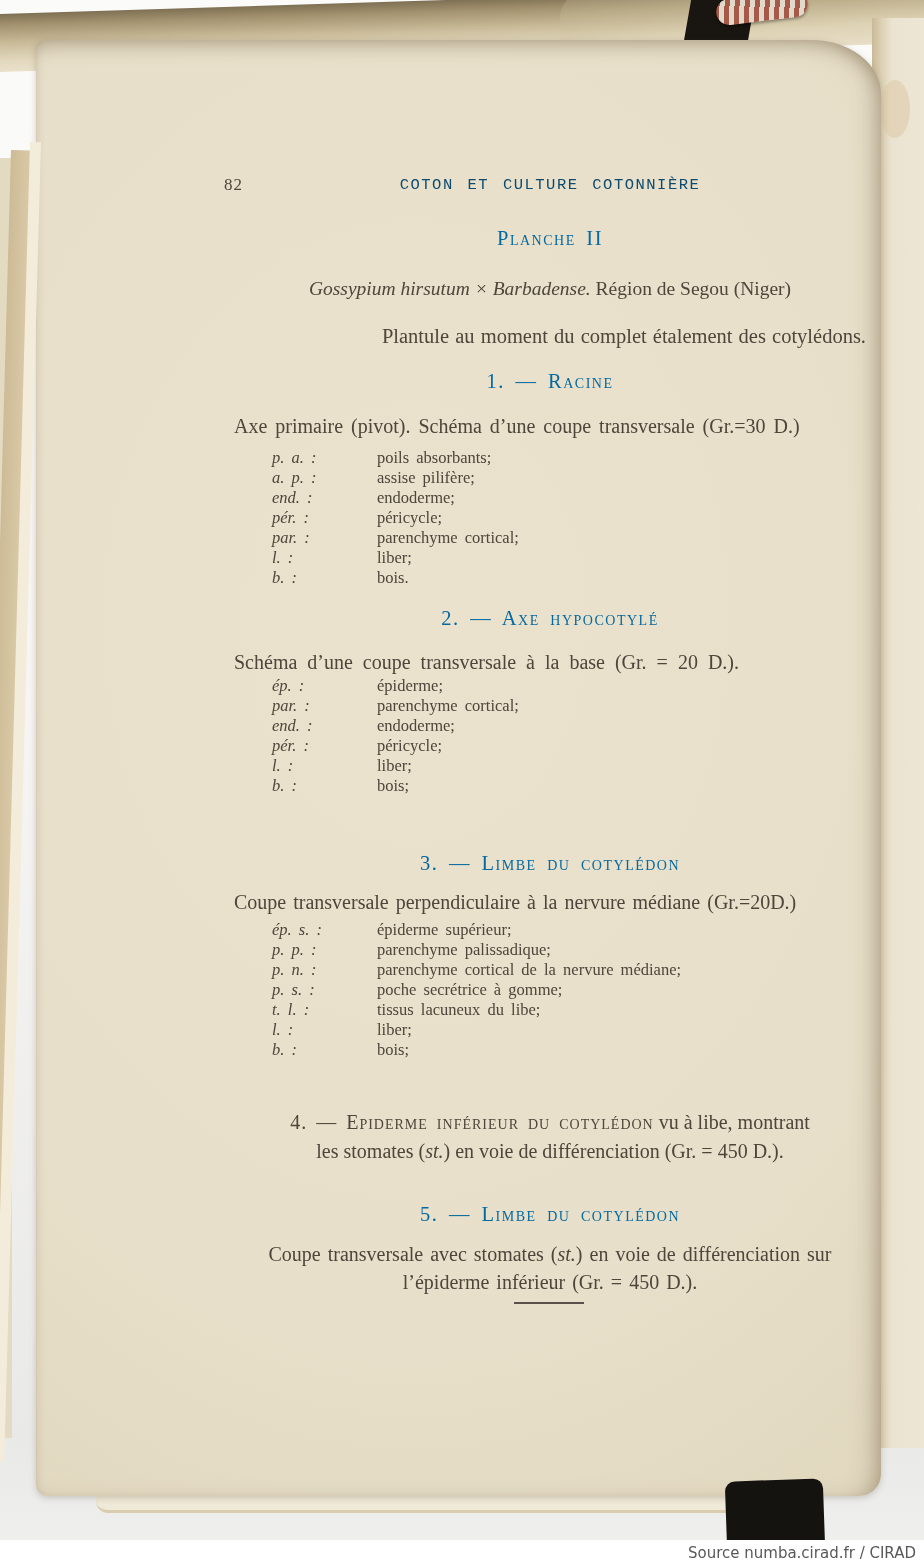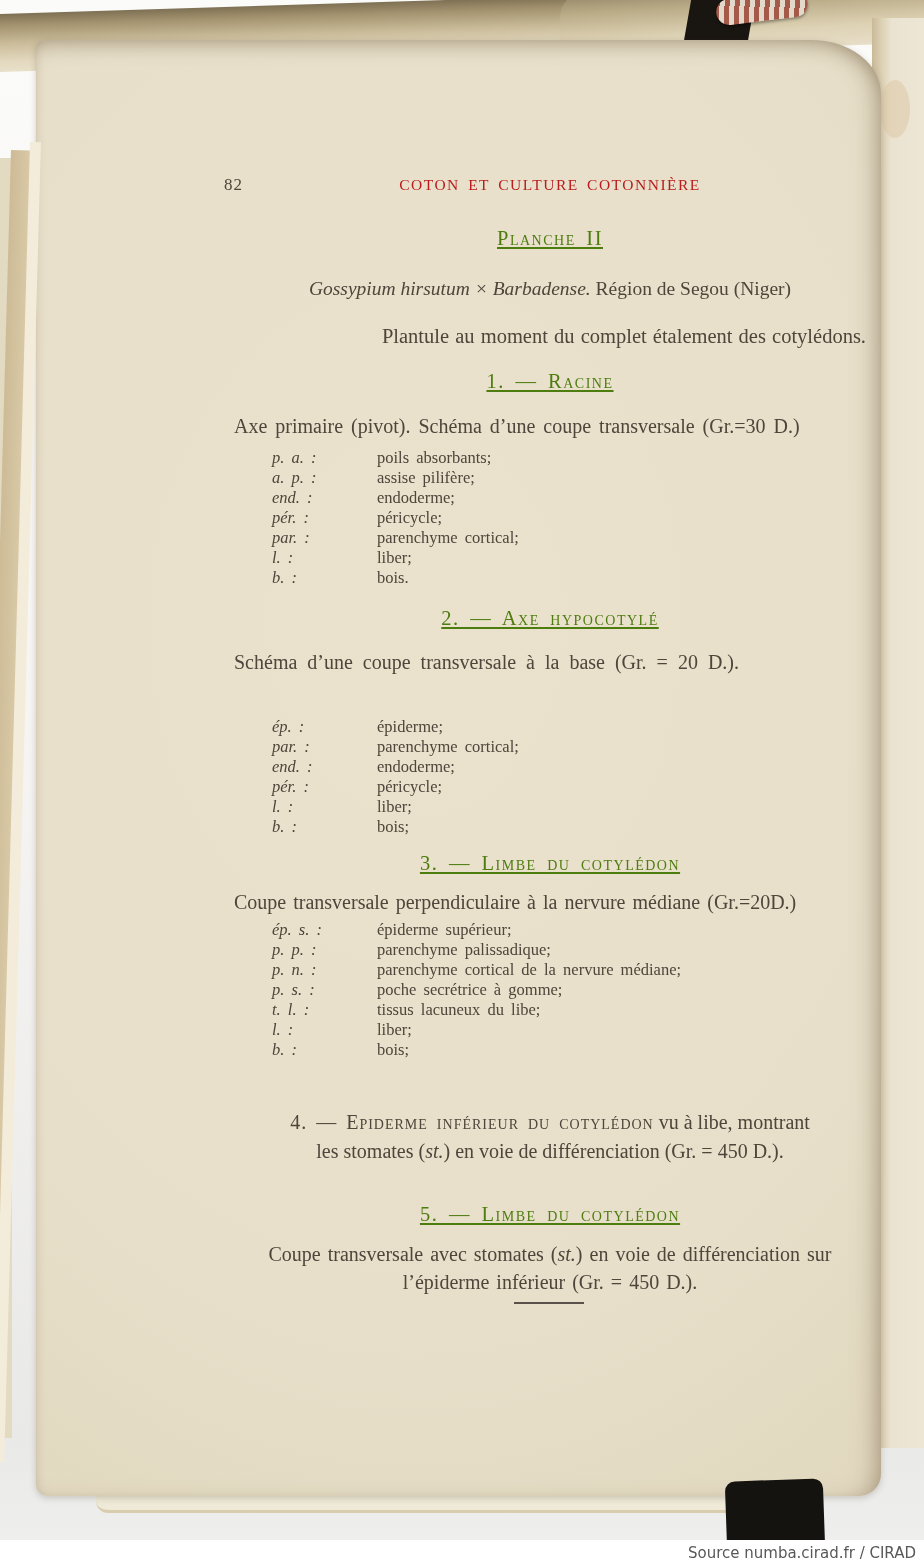--- a/index.html
+++ b/index.html
@@ -43,30 +43,30 @@
                inset 4px 0 10px -6px rgba(110,90,60,.25),
                0 2px 6px rgba(90,80,60,.25);}
   .footer-bar{position:absolute;left:0;top:1540px;width:924px;height:28px;background:#ffffff;z-index:6;}
   .footer-text{position:absolute;right:8px;top:0;line-height:26px;
     font-family:"DejaVu Sans","Liberation Sans",sans-serif;font-size:15px;color:#585858;}
   
   .t{position:absolute;z-index:5;}
   .col{left:234px;width:632px;}
   .center{text-align:center;}
   .sc{font-variant:small-caps;letter-spacing:1.5px;word-spacing:4px;}
-  .heading{font-size:20.5px;color:#4d7c0f;text-decoration:underline;}
+  .heading{font-size:20.5px;color:#0369a1;}
   .lead{font-size:20px;word-spacing:3px;}
   .it{font-style:italic;}
   .pagenum{left:224px;top:175px;font-size:17px;letter-spacing:1px;}
-  .running{top:176px;font-size:15.5px;letter-spacing:1.5px;word-spacing:3px;color:#b91c1c;}
+  .running{top:176px;font-size:15.5px;letter-spacing:1.5px;word-spacing:3px;color:#0c4a6e;font-family:Liberation Mono, monospace;}
   .planche{top:227px;}
   .subtitle{top:278px;font-size:19.5px;}
   .intro{top:325px;font-size:20.5px;word-spacing:1px;text-align:right;}
   .h1{top:370px;} .lead1{top:415px;} .list1{top:448px;}
-  .h2{top:607px;} .lead2{top:651px;word-spacing:5px;} .list2{top:717px;}
+  .h2{top:607px;} .lead2{top:651px;word-spacing:5px;} .list2{top:676px;}
   .h3{top:852px;} .lead3{top:891px;word-spacing:2px;} .list3{top:920px;}
   .sec4{top:1108px;font-size:20px;line-height:29px;}
   .h5{top:1203px;}
   .sec5{top:1240px;font-size:20px;line-height:28px;word-spacing:2px;}
   .divider{left:514px;top:1302px;width:70px;height:0;border-top:2px solid #5a524a;}
   .list{left:272px;width:600px;font-size:16.5px;word-spacing:3px;}
   .row{height:20px;line-height:20px;white-space:nowrap;}
   .abbr{display:inline-block;width:105px;font-style:italic;}
   .sc4a{font-variant:small-caps;letter-spacing:1px;word-spacing:3px;}
 </style>

